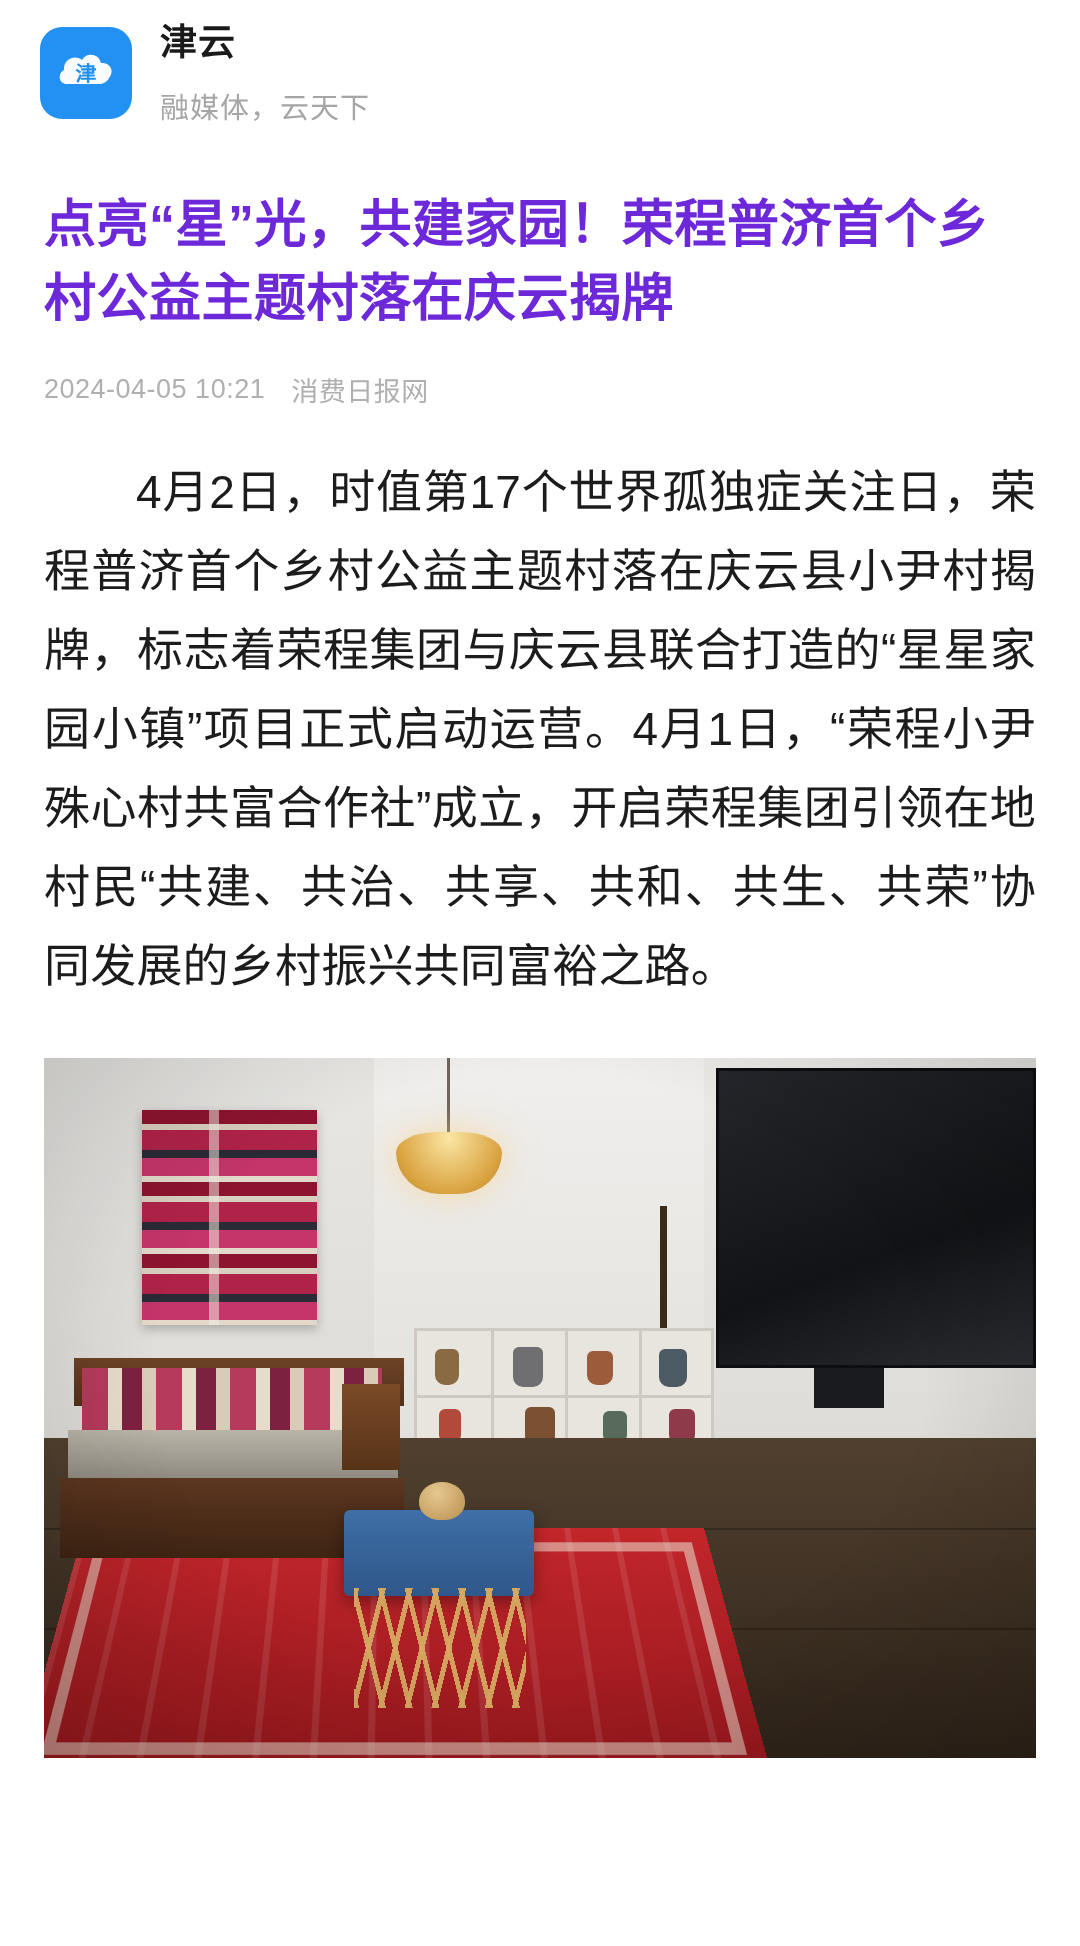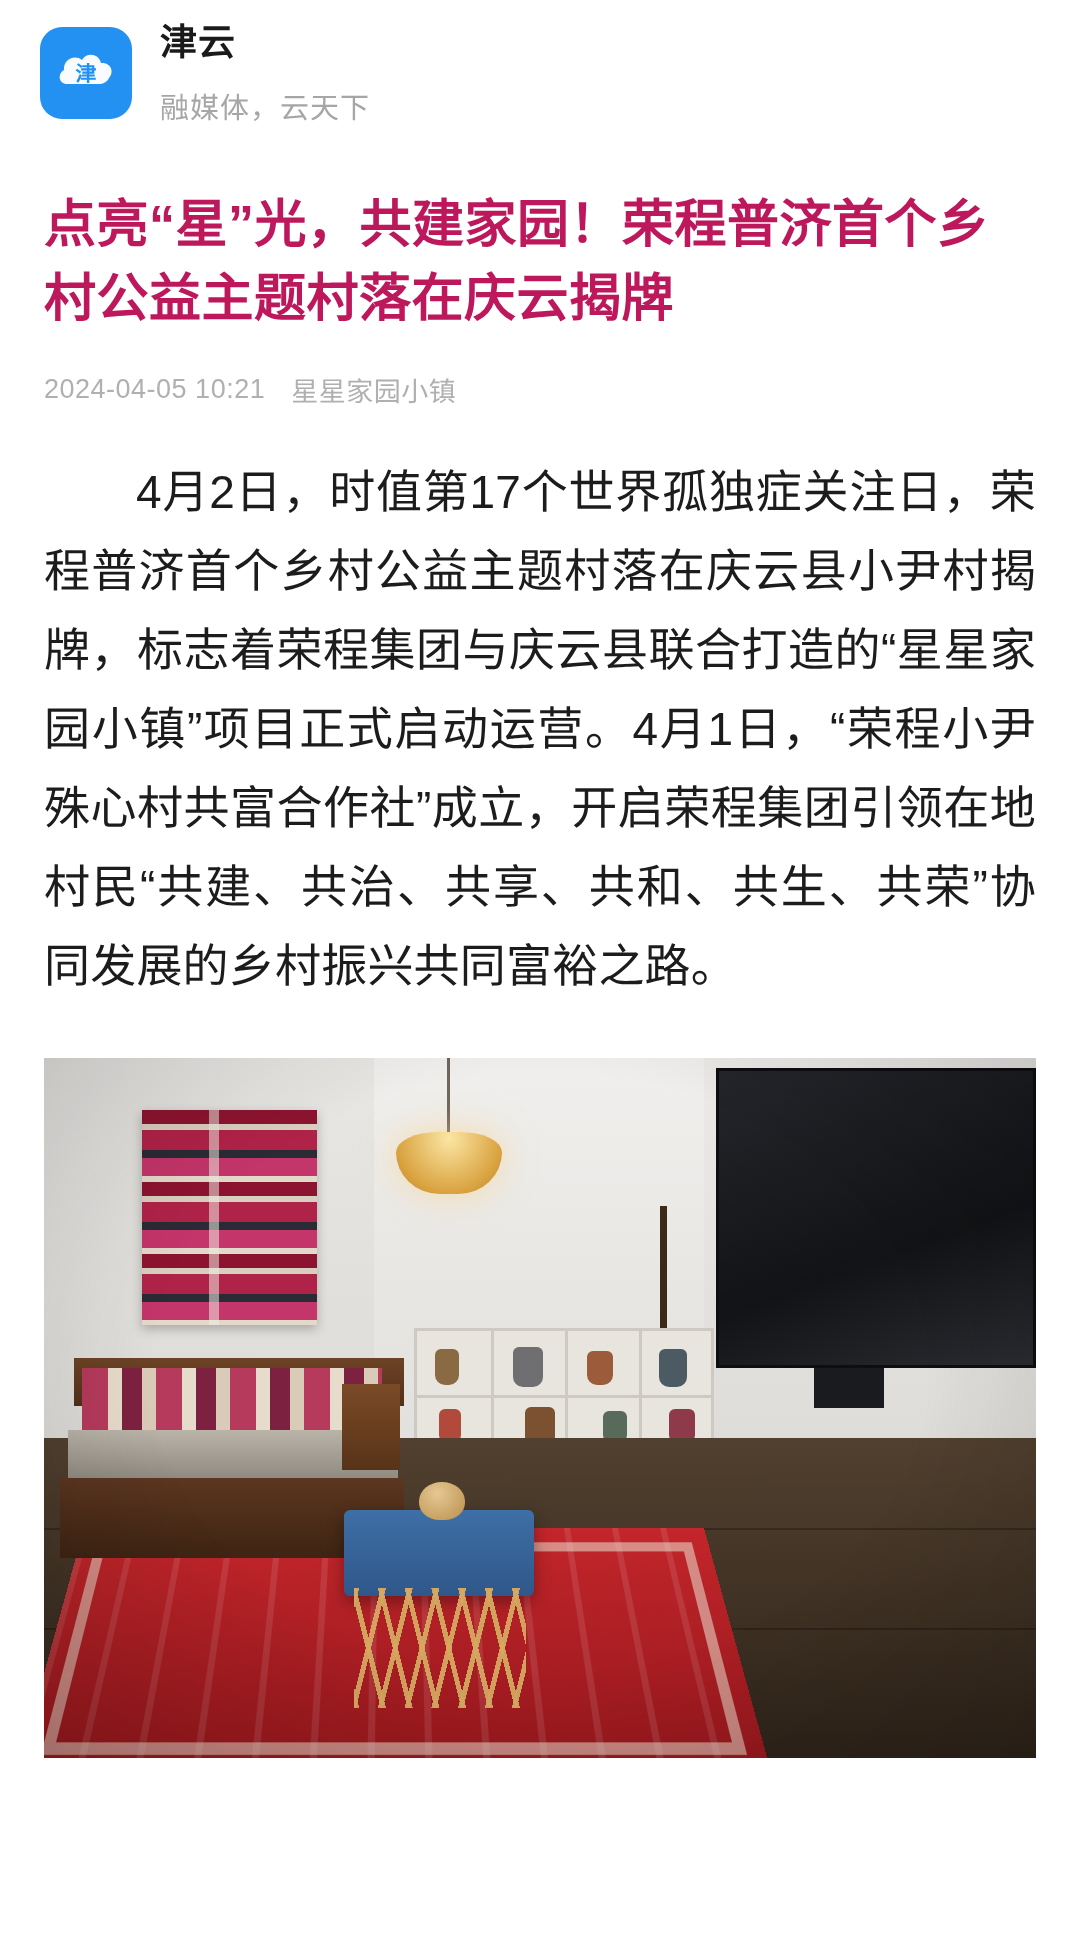--- a/index.html
+++ b/index.html
@@ -83,21 +83,21 @@
   
   .article {
     padding: 0 44px;
     box-sizing: border-box;
   }
   .headline {
     margin: 48px 0 0 0;
     font-size: 52px;
     line-height: 1.42;
     font-weight: 700;
-    color: #be185d;
+    color: #6d28d9;
     letter-spacing: 0.5px;
   }
   .byline {
     margin-top: 34px;
     display: flex;
     align-items: center;
     font-size: 27px;
     color: #b0b0b0;
     letter-spacing: 0.5px;
   }
@@ -323,21 +323,21 @@
       <div class="app-name">津云</div>
       <div class="app-slogan">融媒体，云天下</div>
     </div>
   </div>
 
   <div class="article">
     <h1 class="headline">点亮“星”光，共建家园！荣程普济首个乡村公益主题村落在庆云揭牌</h1>
 
     <div class="byline">
       <span>2024-04-05 10:21</span>
-      <span class="source">星星家园小镇</span>
+      <span class="source">消费日报网</span>
     </div>
 
     <p class="body-text">4月2日，时值第17个世界孤独症关注日，荣程普济首个乡村公益主题村落在庆云县小尹村揭牌，标志着荣程集团与庆云县联合打造的“星星家园小镇”项目正式启动运营。4月1日，“荣程小尹殊心村共富合作社”成立，开启荣程集团引领在地村民“共建、共治、共享、共和、共生、共荣”协同发展的乡村振兴共同富裕之路。</p>
 
     <div class="photo-wrap">
       <div class="photo">
         <div class="ph-ceiling"></div>
         <div class="ph-wall-left"></div>
         <div class="ph-wall-mid"></div>
         <div class="ph-wall-right"></div>

